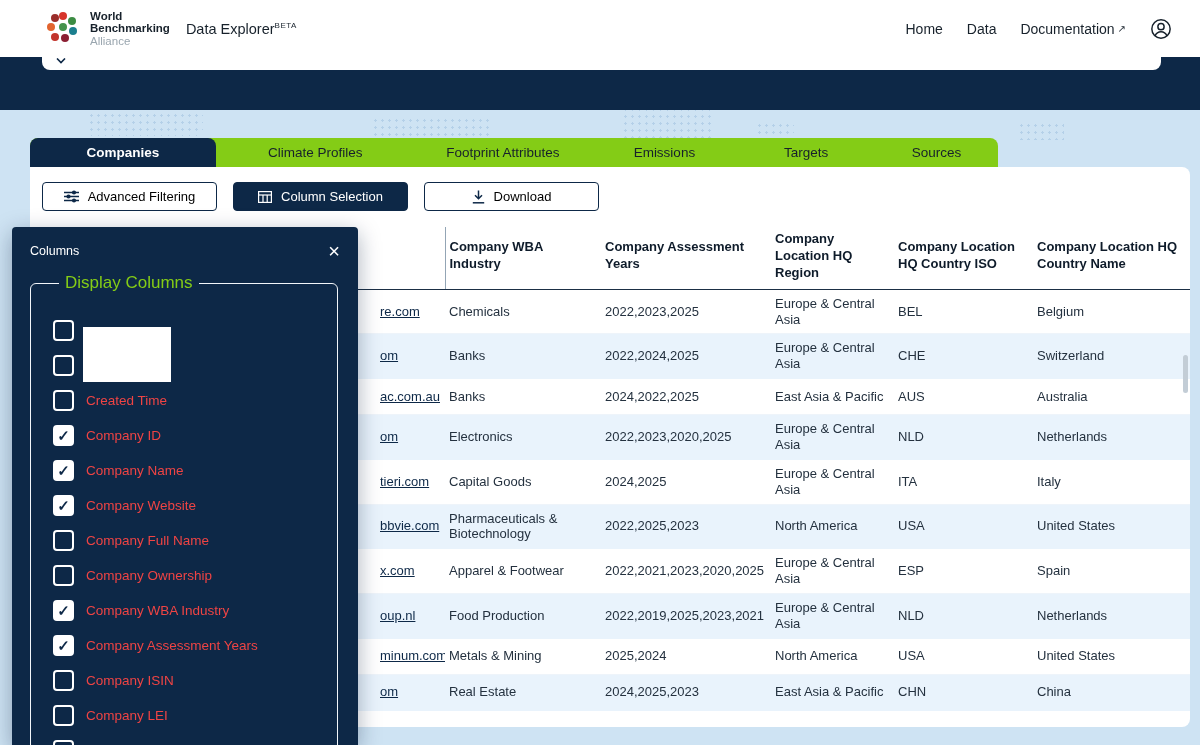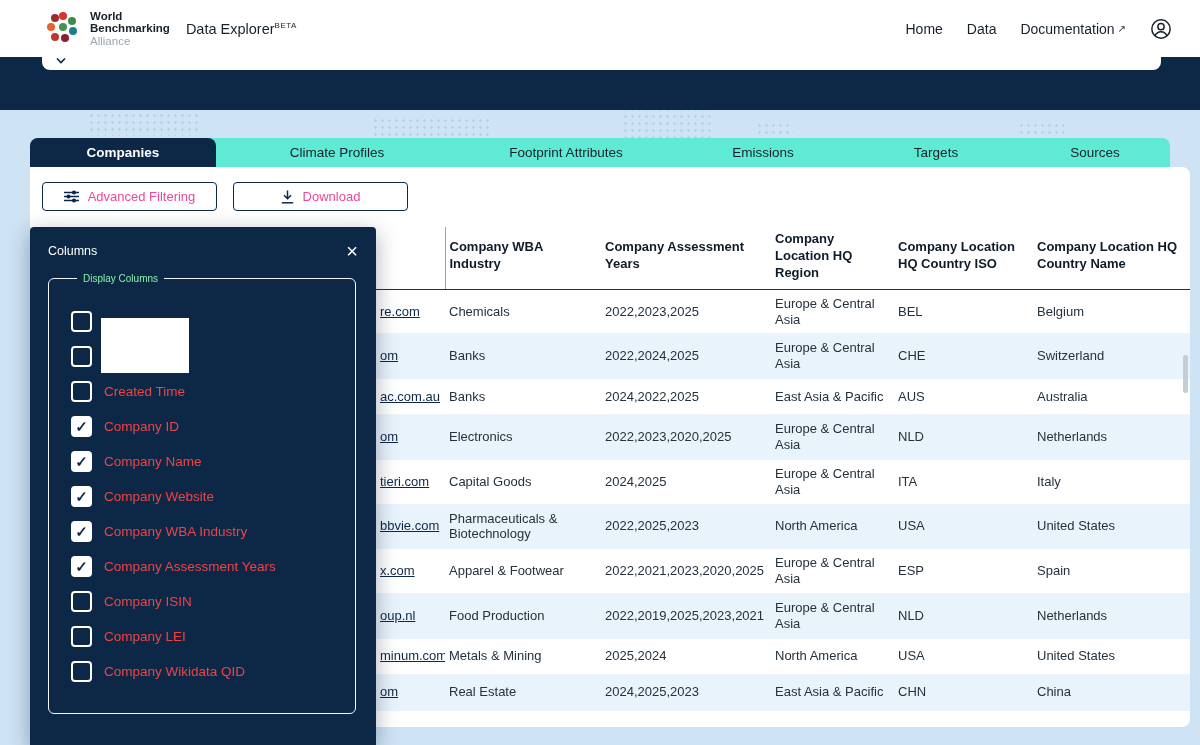--- a/index.html
+++ b/index.html
@@ -22,63 +22,63 @@
   .navy-band{position:absolute;top:57px;left:0;right:0;height:53px;background:#0D2847;z-index:20;}
   .search-remnant{position:absolute;top:0;left:42px;width:1119px;height:13px;background:#fff;
     border-radius:0 0 8px 8px;overflow:hidden;}
   .search-chevron{position:absolute;left:14px;top:1px;}
 
   
   .dots{position:absolute;z-index:1;background-image:radial-gradient(#b4d0e8 1.2px,transparent 1.3px);
     background-size:7px 7px;}
 
   
-  .tab-bar{position:absolute;top:138px;left:30px;width:1140px;height:29px;background:#5eead4;
+  .tab-bar{position:absolute;top:138px;left:30px;width:968px;height:29px;background:#84cc16;
     border-radius:8px 8px 0 0;display:flex;z-index:6;}
   .tab{display:flex;align-items:center;justify-content:center;font-size:13.5px;color:#17212b;cursor:pointer;}
   .tab:nth-child(1){width:186px;flex:none;}
   .tab:nth-child(2){flex:242 0 0;}
   .tab:nth-child(3){flex:216 0 0;}
   .tab:nth-child(4){flex:178 0 0;}
   .tab:nth-child(5){flex:168 0 0;}
   .tab:nth-child(6){flex:150 0 0;}
   .tab.active{background:#0D2847;color:#fff;font-weight:bold;border-radius:8px 8px 0 0;}
 
   
   .card{position:absolute;top:167px;left:30px;width:1160px;height:560px;background:#fff;
     border-radius:0 8px 8px 8px;z-index:5;}
   .toolbar{display:flex;gap:16px;padding:15px 0 0 12px;}
   .btn{display:inline-flex;align-items:center;justify-content:center;gap:9px;width:175px;height:29px;
     box-sizing:border-box;font-size:13px;border-radius:4px;cursor:pointer;font-family:inherit;}
-  .btn-outline{background:#fff;border:1.5px solid #0D2847;color:#ec4899;}
+  .btn-outline{background:#fff;border:1.5px solid #0D2847;color:#000000;}
   .btn-solid{background:#0D2847;border:1.5px solid #0D2847;color:#fff;}
 
   
   table.data{border-collapse:collapse;table-layout:fixed;width:1160px;margin-top:16px;}
   col.c-web{width:415px;}col.c-ind{width:156px;}col.c-yrs{width:170px;}
   col.c-reg{width:123px;}col.c-iso{width:139px;}col.c-cty{width:157px;}
   th{ text-align:left;font-size:13px;font-weight:bold;color:#0e1b2a;line-height:1.3;
     padding:4px 8px 7px 4px;vertical-align:middle;border-bottom:1.5px solid #1b2f45;height:30px;}
   th:first-child{border-right:1px solid #93a5b5;}
   td{font-size:13px;color:#24313f;line-height:1.22;padding:6px 8px 6px 4px;vertical-align:middle;height:23px;
     border-bottom:1px solid #eef4fa;}
   tr.alt td{background:#E9F3FC;border-bottom:1px solid #E9F3FC;}
   td.website-cell{padding-left:350px;white-space:nowrap;overflow:hidden;}
   a.weblink{color:#0D2847;text-decoration:underline;cursor:pointer;}
   .scroll-thumb{position:absolute;right:2px;top:188px;width:5px;height:38px;background:#c3cdd6;border-radius:3px;}
 
   
-  .panel{position:absolute;top:227px;left:30px;width:346px;height:518px;background:#0D2847;z-index:40;
+  .panel{position:absolute;top:227px;left:12px;width:346px;height:518px;background:#0D2847;z-index:40;
     border-radius:4px 4px 0 0;box-shadow:0 6px 22px rgba(10,30,60,.35);overflow:hidden;color:#fff;}
   .panel-header{display:flex;justify-content:space-between;align-items:center;padding:16px 18px 12px 18px;}
   .panel-title{font-size:12.5px;}
   .panel-close{font-size:20px;line-height:.8;cursor:pointer;color:#fff;}
   fieldset.col-fieldset{position:relative;margin:2px 20px 0 18px;border:1px solid #f2f6fa;border-radius:6px;
     padding:20px 6px 24px 22px;}
-  legend.col-legend{font-size:10px;padding:0 6px;margin-left:6px;color:#86efac;}
+  legend.col-legend{font-size:17px;padding:0 6px;margin-left:6px;color:#84cc16;}
   .col-item{display:flex;align-items:center;gap:12px;height:35px;}
   .cb{width:21px;height:21px;box-sizing:border-box;border:2px solid #fff;border-radius:4px;flex:none;
     display:flex;align-items:center;justify-content:center;cursor:pointer;}
   .cb.checked{background:#fff;}
   .check{color:#0D2847;font-weight:bold;font-size:15px;line-height:1;}
   .col-label{font-size:13.5px;color:#ef4444;}
   .img-ph{position:absolute;top:34px;left:52px;width:88px;height:55px;background:#fff;}
 </style>
 </head>
 <body>
@@ -147,20 +147,29 @@
           <line x1="0" y1="2.5" x2="15" y2="2.5"></line>
             <line x1="0" y1="6.5" x2="15" y2="6.5"></line>
             <line x1="0" y1="10.5" x2="15" y2="10.5"></line>
         </g>
         <circle cx="10" cy="2.5" r="2.1" fill="#0D2847"></circle>
           <circle cx="4.5" cy="6.5" r="2.1" fill="#0D2847"></circle>
           <circle cx="10" cy="10.5" r="2.1" fill="#0D2847"></circle>
       </svg>
       <span>Advanced Filtering</span>
     </button>
+    <button class="btn btn-solid">
+      <svg width="14" height="12" viewBox="0 0 14 12">
+        <rect x="0.6" y="0.6" width="12.8" height="10.8" fill="none" stroke="#fff" stroke-width="1.2"></rect>
+        <line x1="0.6" y1="4" x2="13.4" y2="4" stroke="#fff" stroke-width="1.2"></line>
+        <line x1="5" y1="4" x2="5" y2="11.4" stroke="#fff" stroke-width="1.2"></line>
+        <line x1="9.2" y1="4" x2="9.2" y2="11.4" stroke="#fff" stroke-width="1.2"></line>
+      </svg>
+      <span>Column Selection</span>
+    </button>
     <button class="btn btn-outline">
       <svg width="13" height="14" viewBox="0 0 13 14">
         <path d="M6.5 0.5 v7.5 M3 5.3 l3.5 3.5 3.5 -3.5" stroke="#0D2847" stroke-width="1.5" fill="none"></path>
         <path d="M0.8 12.8 h11.4" stroke="#0D2847" stroke-width="1.5"></path>
       </svg>
       <span>Download</span>
     </button>
   </div>
 
   <table class="data">
@@ -302,20 +311,28 @@
           </span>
           <span class="col-label">Company Name</span>
         </div>
         <div class="col-item">
           <span class="cb checked">
             <span class="check">✓</span>
           </span>
           <span class="col-label">Company Website</span>
         </div>
         <div class="col-item">
+          <span class="cb"></span>
+          <span class="col-label">Company Full Name</span>
+        </div>
+        <div class="col-item">
+          <span class="cb"></span>
+          <span class="col-label">Company Ownership</span>
+        </div>
+        <div class="col-item">
           <span class="cb checked">
             <span class="check">✓</span>
           </span>
           <span class="col-label">Company WBA Industry</span>
         </div>
         <div class="col-item">
           <span class="cb checked">
             <span class="check">✓</span>
           </span>
           <span class="col-label">Company Assessment Years</span>

